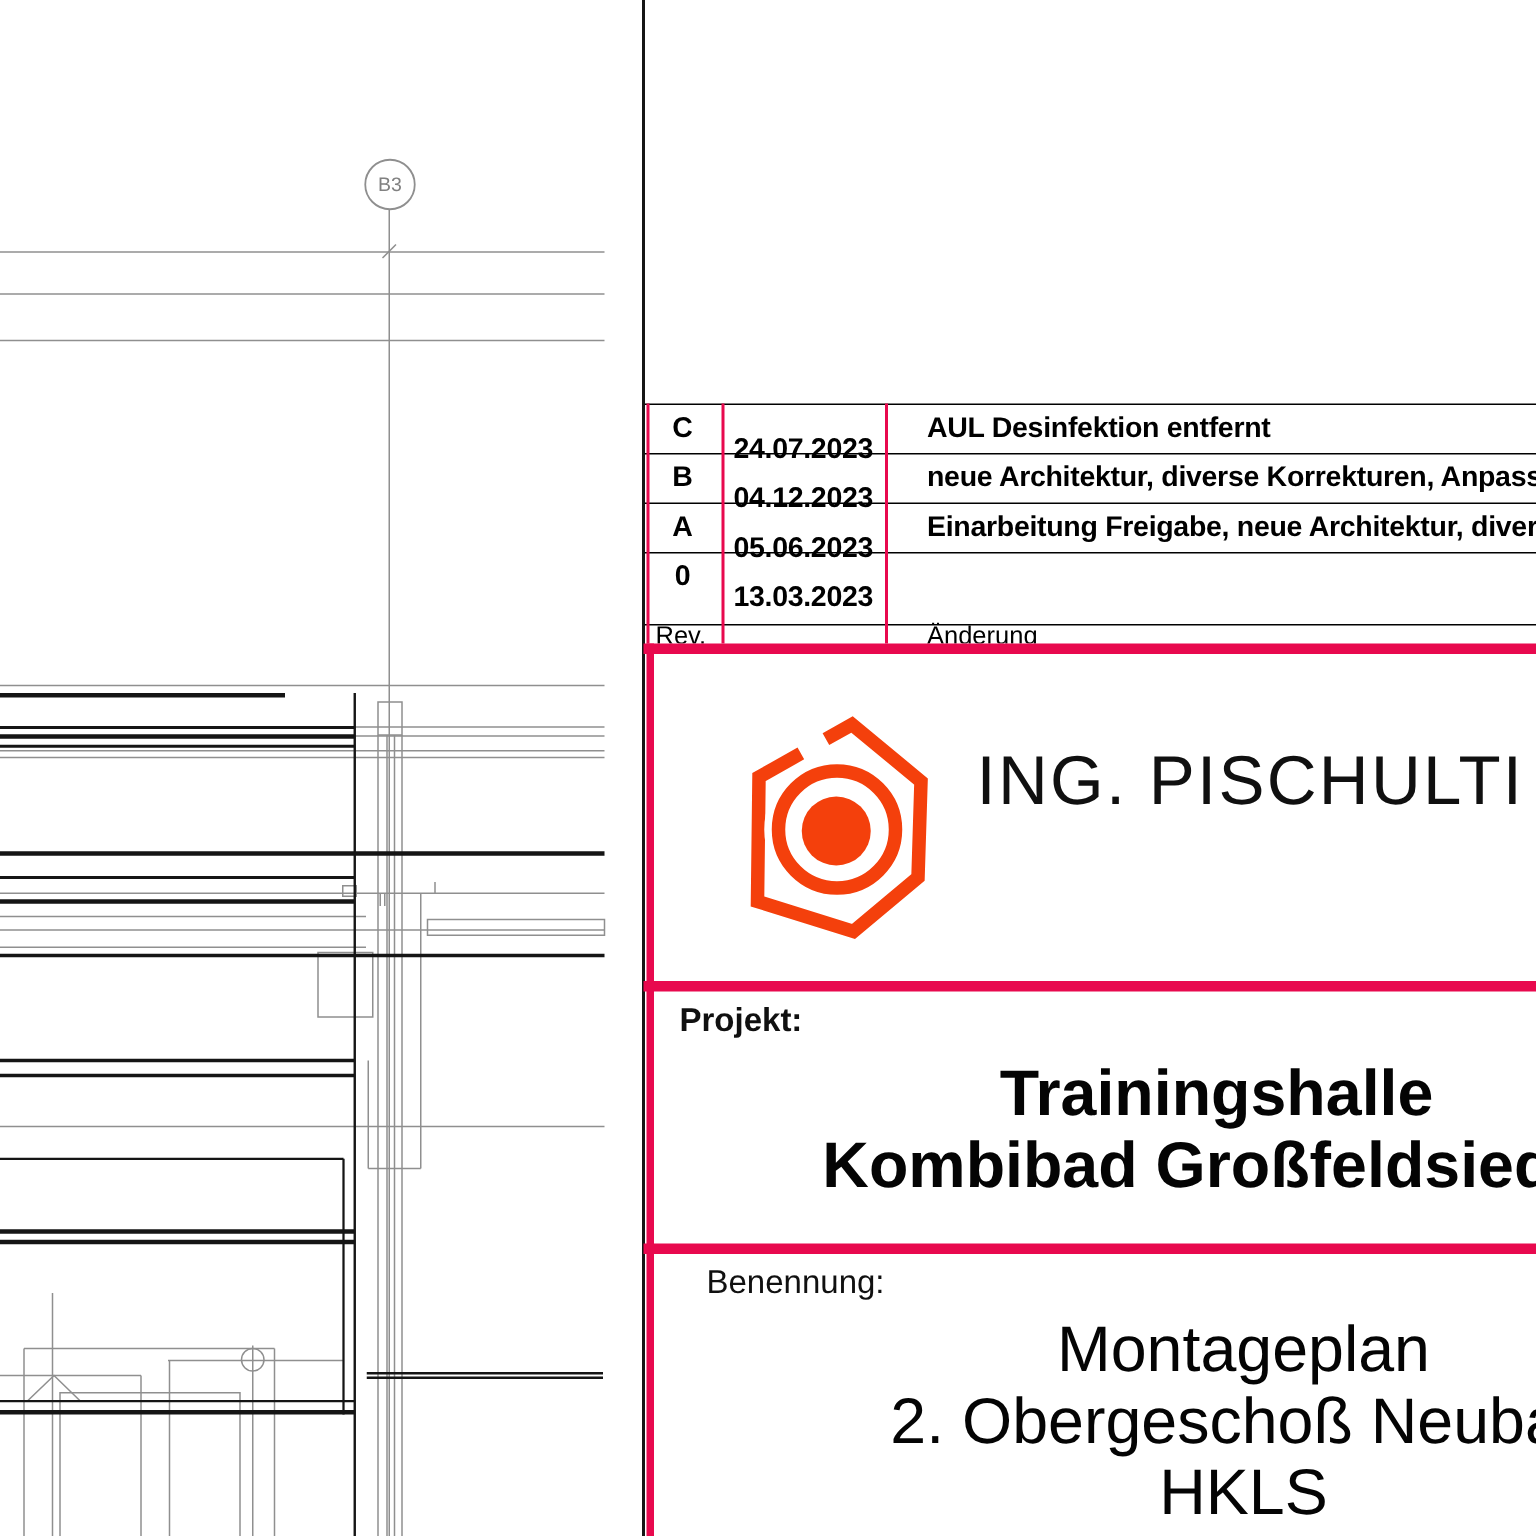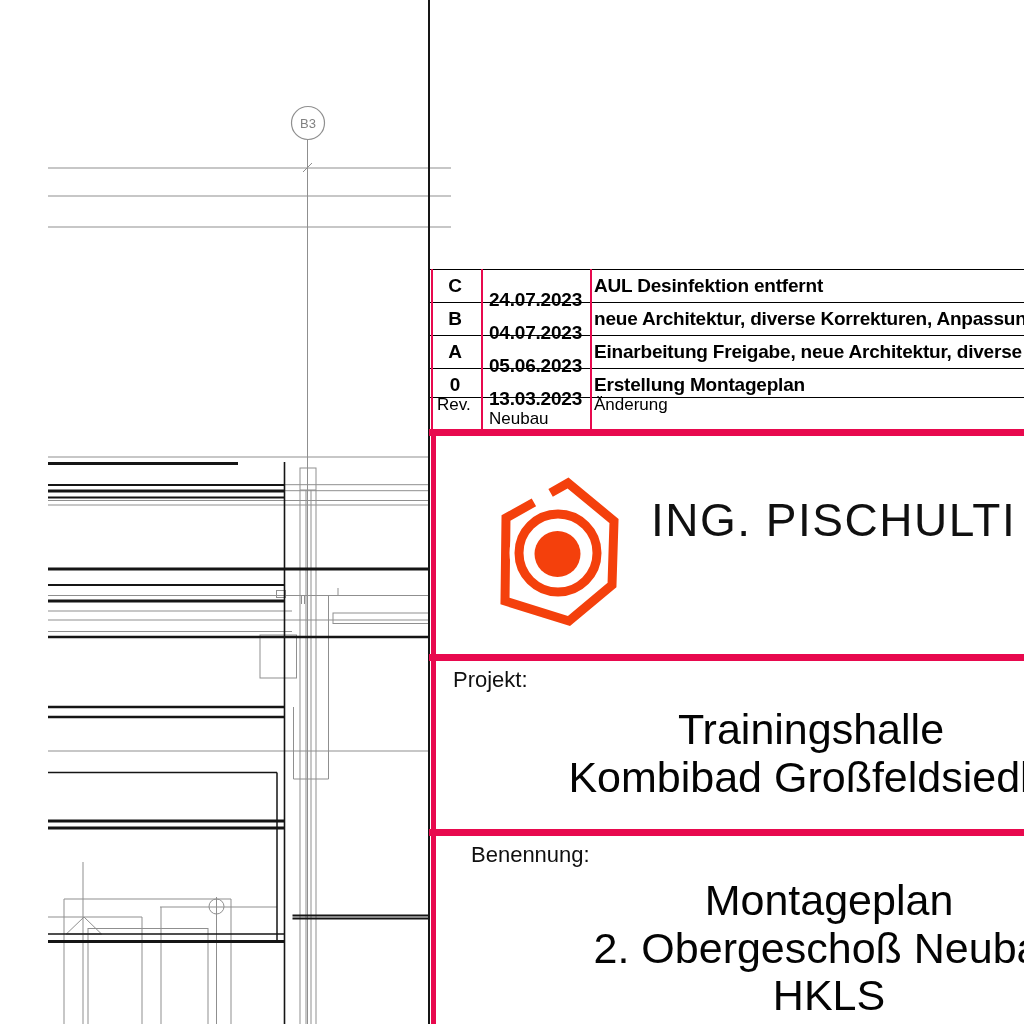--- a/index.html
+++ b/index.html
@@ -1,36 +1,36 @@
 <!DOCTYPE html>
 <html><head>
 <meta charset="utf-8">
 <style>
   html,body{margin:0;padding:0;background:#ffffff;}
   body{width:1024px;height:1024px;overflow:hidden;position:relative;
        font-family:"Liberation Sans",sans-serif;color:#000;}
   .canvas{position:absolute;left:0;top:0;width:1024px;height:1024px;background:#fff;}
 
   
-  .plan{position:absolute;left:0;top:0;width:356px;height:1024px;padding-left:48px;}
+  .plan{position:absolute;left:0;top:0;width:356px;height:1024px;}
   .plan svg{display:block;}
   .g{stroke:#8f8f8f;stroke-width:1;fill:none;}
   .k{stroke:#151515;fill:none;}
   .bubble-label{font-family:"Liberation Sans",sans-serif;font-size:13px;fill:#818181;}
 
   
   .rev-table{position:absolute;left:429px;top:269px;width:595px;height:160px;background:#fff;}
   .rev-row{position:absolute;left:0;width:595px;display:flex;align-items:center;
            border-top:1.5px solid #000;box-sizing:border-box;}
   .rev-row.r0{top:0;height:33px;}   .rev-row.r1{top:33px;height:33px;}
   .rev-row.r2{top:66px;height:33px;}.rev-row.r3{top:99px;height:32px;}
-  .rev-row.rh{top:128px;height:15px;}
+  .rev-row.rh{top:147px;height:15px;}
   .c-rev{width:52px;text-align:center;flex:none;}
   .c-date{width:109px;text-align:center;flex:none;margin-top:28px;}
-  .c-chg{flex:1;padding-left:4px;white-space:nowrap;overflow:hidden;}
+  .c-chg{flex:1;padding-left:28px;white-space:nowrap;overflow:hidden;}
   .rev-row{font-size:19px;font-weight:700;letter-spacing:-0.2px;}
   .rev-row.rh{font-size:17px;font-weight:400;letter-spacing:0;}
   .rev-row.rh .c-rev{text-align:left;padding-left:8px;width:44px;}
   .rev-row.rh .c-date{text-align:left;padding-left:8px;width:101px;}
   .vsep{position:absolute;top:0;height:160px;width:2px;background:#e8094e;z-index:3;}
   .vsep.s0{left:2px;} .vsep.s1{left:52px;} .vsep.s2{left:161px;}
 
   
   .tblock{position:absolute;left:429px;top:429px;width:595px;height:595px;background:#fff;}
   .black-divider{position:absolute;left:428px;top:0;width:1.6px;height:1024px;background:#161616;z-index:4;}
@@ -38,21 +38,21 @@
   .red-band{position:absolute;left:0;width:595px;height:7px;background:#e8094e;z-index:5;}
   .band-top{top:0;} .band-mid{top:225px;} .band-low{top:400px;}
 
   .sec-logo{position:absolute;left:0;top:7px;width:595px;height:220px;}
   .logo-svg{position:absolute;left:65px;top:35px;}
   .company-name{position:absolute;left:222px;top:61px;font-size:46px;line-height:46px;
                 letter-spacing:1.5px;color:#101010;white-space:nowrap;}
   .company-sub{position:absolute;left:223px;top:132px;font-size:16.5px;line-height:19px;
                letter-spacing:0.4px;color:#161616;white-space:nowrap;}
 
-  .sec-proj{position:absolute;left:0;top:232px;width:595px;height:168px;}
+  .sec-proj{position:absolute;left:0;top:232px;width:595px;height:168px;font-weight:bold;}
   .sec-ben{position:absolute;left:0;top:407px;width:595px;height:188px;margin-left:18px;}
   .sec-label{position:absolute;left:24px;top:6px;font-size:22px;color:#101010;}
   .big-lines{position:absolute;left:7px;width:750px;text-align:center;
              font-size:43px;line-height:47.5px;color:#040404;white-space:nowrap;}
   .proj-lines{top:45px;}
   .ben-lines{top:41px;}
 </style>
 </head>
 <body>
 
@@ -138,32 +138,31 @@
   <div class="black-divider"></div>
 
   <div class="rev-table">
     <div class="rev-row r0">
       <div class="c-rev">C</div>
       <div class="c-date">24.07.2023</div>
       <div class="c-chg">AUL Desinfektion entfernt</div>
     </div>
     <div class="rev-row r1">
       <div class="c-rev">B</div>
-      <div class="c-date">04.07.2023</div>
+      <div class="c-date">04.12.2023</div>
       <div class="c-chg">neue Architektur, diverse Korrekturen, Anpassung a</div>
     </div>
     <div class="rev-row r2">
       <div class="c-rev">A</div>
       <div class="c-date">05.06.2023</div>
       <div class="c-chg">Einarbeitung Freigabe, neue Architektur, diverse Ko</div>
     </div>
     <div class="rev-row r3">
       <div class="c-rev">0</div>
       <div class="c-date">13.03.2023</div>
-      <div class="c-chg">Erstellung Montageplan</div>
     </div>
     <div class="rev-row rh">
       <div class="c-rev">Rev.</div>
       <div class="c-date">Neubau</div>
       <div class="c-chg">Änderung</div>
     </div>
     <div class="vsep s0"></div>
     <div class="vsep s1"></div>
     <div class="vsep s2"></div>
   </div>

